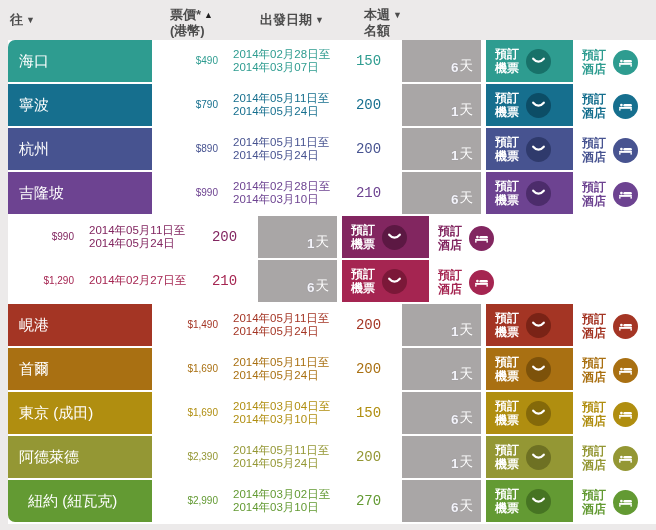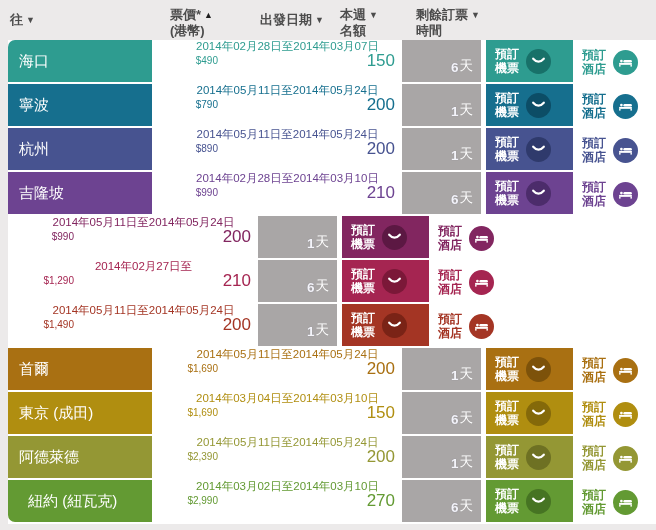--- a/index.html
+++ b/index.html
@@ -11,37 +11,37 @@
   }
   
   .hdr{position:relative;height:40px;background:#ECEAEA;
        font-size:13px;font-weight:bold;color:#4C4C4C;}
   .hdr .lbl{position:absolute;line-height:15px;white-space:nowrap;cursor:pointer;}
   .tri{font-size:9px;color:#4C4C4C;vertical-align:1px;padding-left:3px;}
   .tri.up{color:#1d1d1d;}
   .h-to{left:10px;top:12px;}
   .h-fare{left:170px;top:7px;}
   .h-dates{left:244px;top:12px;margin-left:16px;}
-  .h-quota{left:340px;top:7px;}
+  .h-quota{left:364px;top:7px;}
   .h-time{left:416px;top:7px;}
   
   .tbl{}
   .row{display:flex;height:44px;background:#FFFFFF;margin-left:8px;}
   .dest{width:144px;height:42px;box-sizing:border-box;padding-left:11px;
         background:var(--row);color:#fff;font-size:15px;line-height:42px;
         white-space:nowrap;overflow:hidden;}
   .row.first .dest{border-radius:7px 0 0 0;}
   .row.last  .dest{border-radius:0 0 0 7px;padding-left:20px;}
   .fare{width:72px;height:42px;box-sizing:border-box;text-align:right;padding-right:6px;
         font-size:10px;line-height:42px;color:var(--row);}
   .dates{width:118px;height:42px;box-sizing:border-box;padding-left:9px;
-         display:flex;flex-direction:row;justify-content:center;
+         display:flex;flex-direction:column;justify-content:center;
          font-size:11.5px;line-height:13.5px;color:var(--row);white-space:nowrap;}
-  .quota{width:56px;height:42px;box-sizing:border-box;text-align:right;padding-right:3px;
-         font-size:17px;line-height:42px;color:var(--row);}
+  .quota{width:56px;height:42px;box-sizing:border-box;text-align:center;padding-right:3px;
+         font-size:14px;line-height:42px;color:var(--row);font-family:Liberation Mono, monospace;}
   .sp4{width:4px;} .sp5{width:5px;}
   .time{width:79px;height:42px;box-sizing:border-box;background:#A9A6A6;
         display:flex;align-items:flex-end;justify-content:flex-end;
         padding:0 8px 7px 0;color:#fff;font-size:13.5px;}
   .day-num{font-weight:bold;color:#F4F4FA;padding-right:1px;text-shadow:0 0 1px rgba(70,70,95,.45);}
   .btn-flight{width:87px;height:42px;box-sizing:border-box;background:var(--row);
         display:flex;align-items:center;padding-left:9px;cursor:pointer;}
   .btn-flight .txt{color:#fff;font-size:12px;font-weight:bold;line-height:14px;}
   .circ{width:25px;height:25px;border-radius:50%;flex:0 0 25px;
         display:flex;align-items:center;justify-content:center;}
@@ -59,24 +59,20 @@
   <div class="lbl h-to"><span>往</span><span class="tri">▼</span></div>
   <div class="lbl h-fare">
     <div><span>票價*</span><span class="tri up">▲</span></div>
     <div>(港幣)</div>
   </div>
   <div class="lbl h-dates"><span>出發日期</span><span class="tri">▼</span></div>
   <div class="lbl h-quota">
     <div><span>本週</span><span class="tri">▼</span></div>
     <div>名額</div>
   </div>
-  <div class="lbl h-time">
-    <div><span>剩餘訂票</span><span class="tri">▼</span></div>
-    <div>時間</div>
-  </div>
 </div>
 
 <div class="tbl">
   <div id="tbody">
   <div class="row first" style="--row: #2E9C90; --dark: #187169;">
     <div class="dest">海口</div>
     <div class="fare">$490</div>
     <div class="dates">
       <div>2014年02月28日至</div>
       <div>2014年03月07日</div>
@@ -323,20 +319,21 @@
           <rect x="9" y="8.6" width="12" height="3.4" rx="1.7"></rect>
           <rect x="3" y="12.6" width="18" height="2.7"></rect>
           <rect x="3" y="15.3" width="2" height="2.5"></rect>
           <rect x="19" y="15.3" width="2" height="2.5"></rect>
         </svg>
       </div>
     </div>
   </div>
 
   <div class="row" style="--row: #A43524; --dark: #7A2316;">
+    <div class="dest">峴港</div>
     <div class="fare">$1,490</div>
     <div class="dates">
       <div>2014年05月11日至</div>
       <div>2014年05月24日</div>
     </div>
     <div class="quota">200</div>
     <div class="sp4"></div>
     <div class="time">
       <span class="day-num">1</span>
           <span>天</span>

